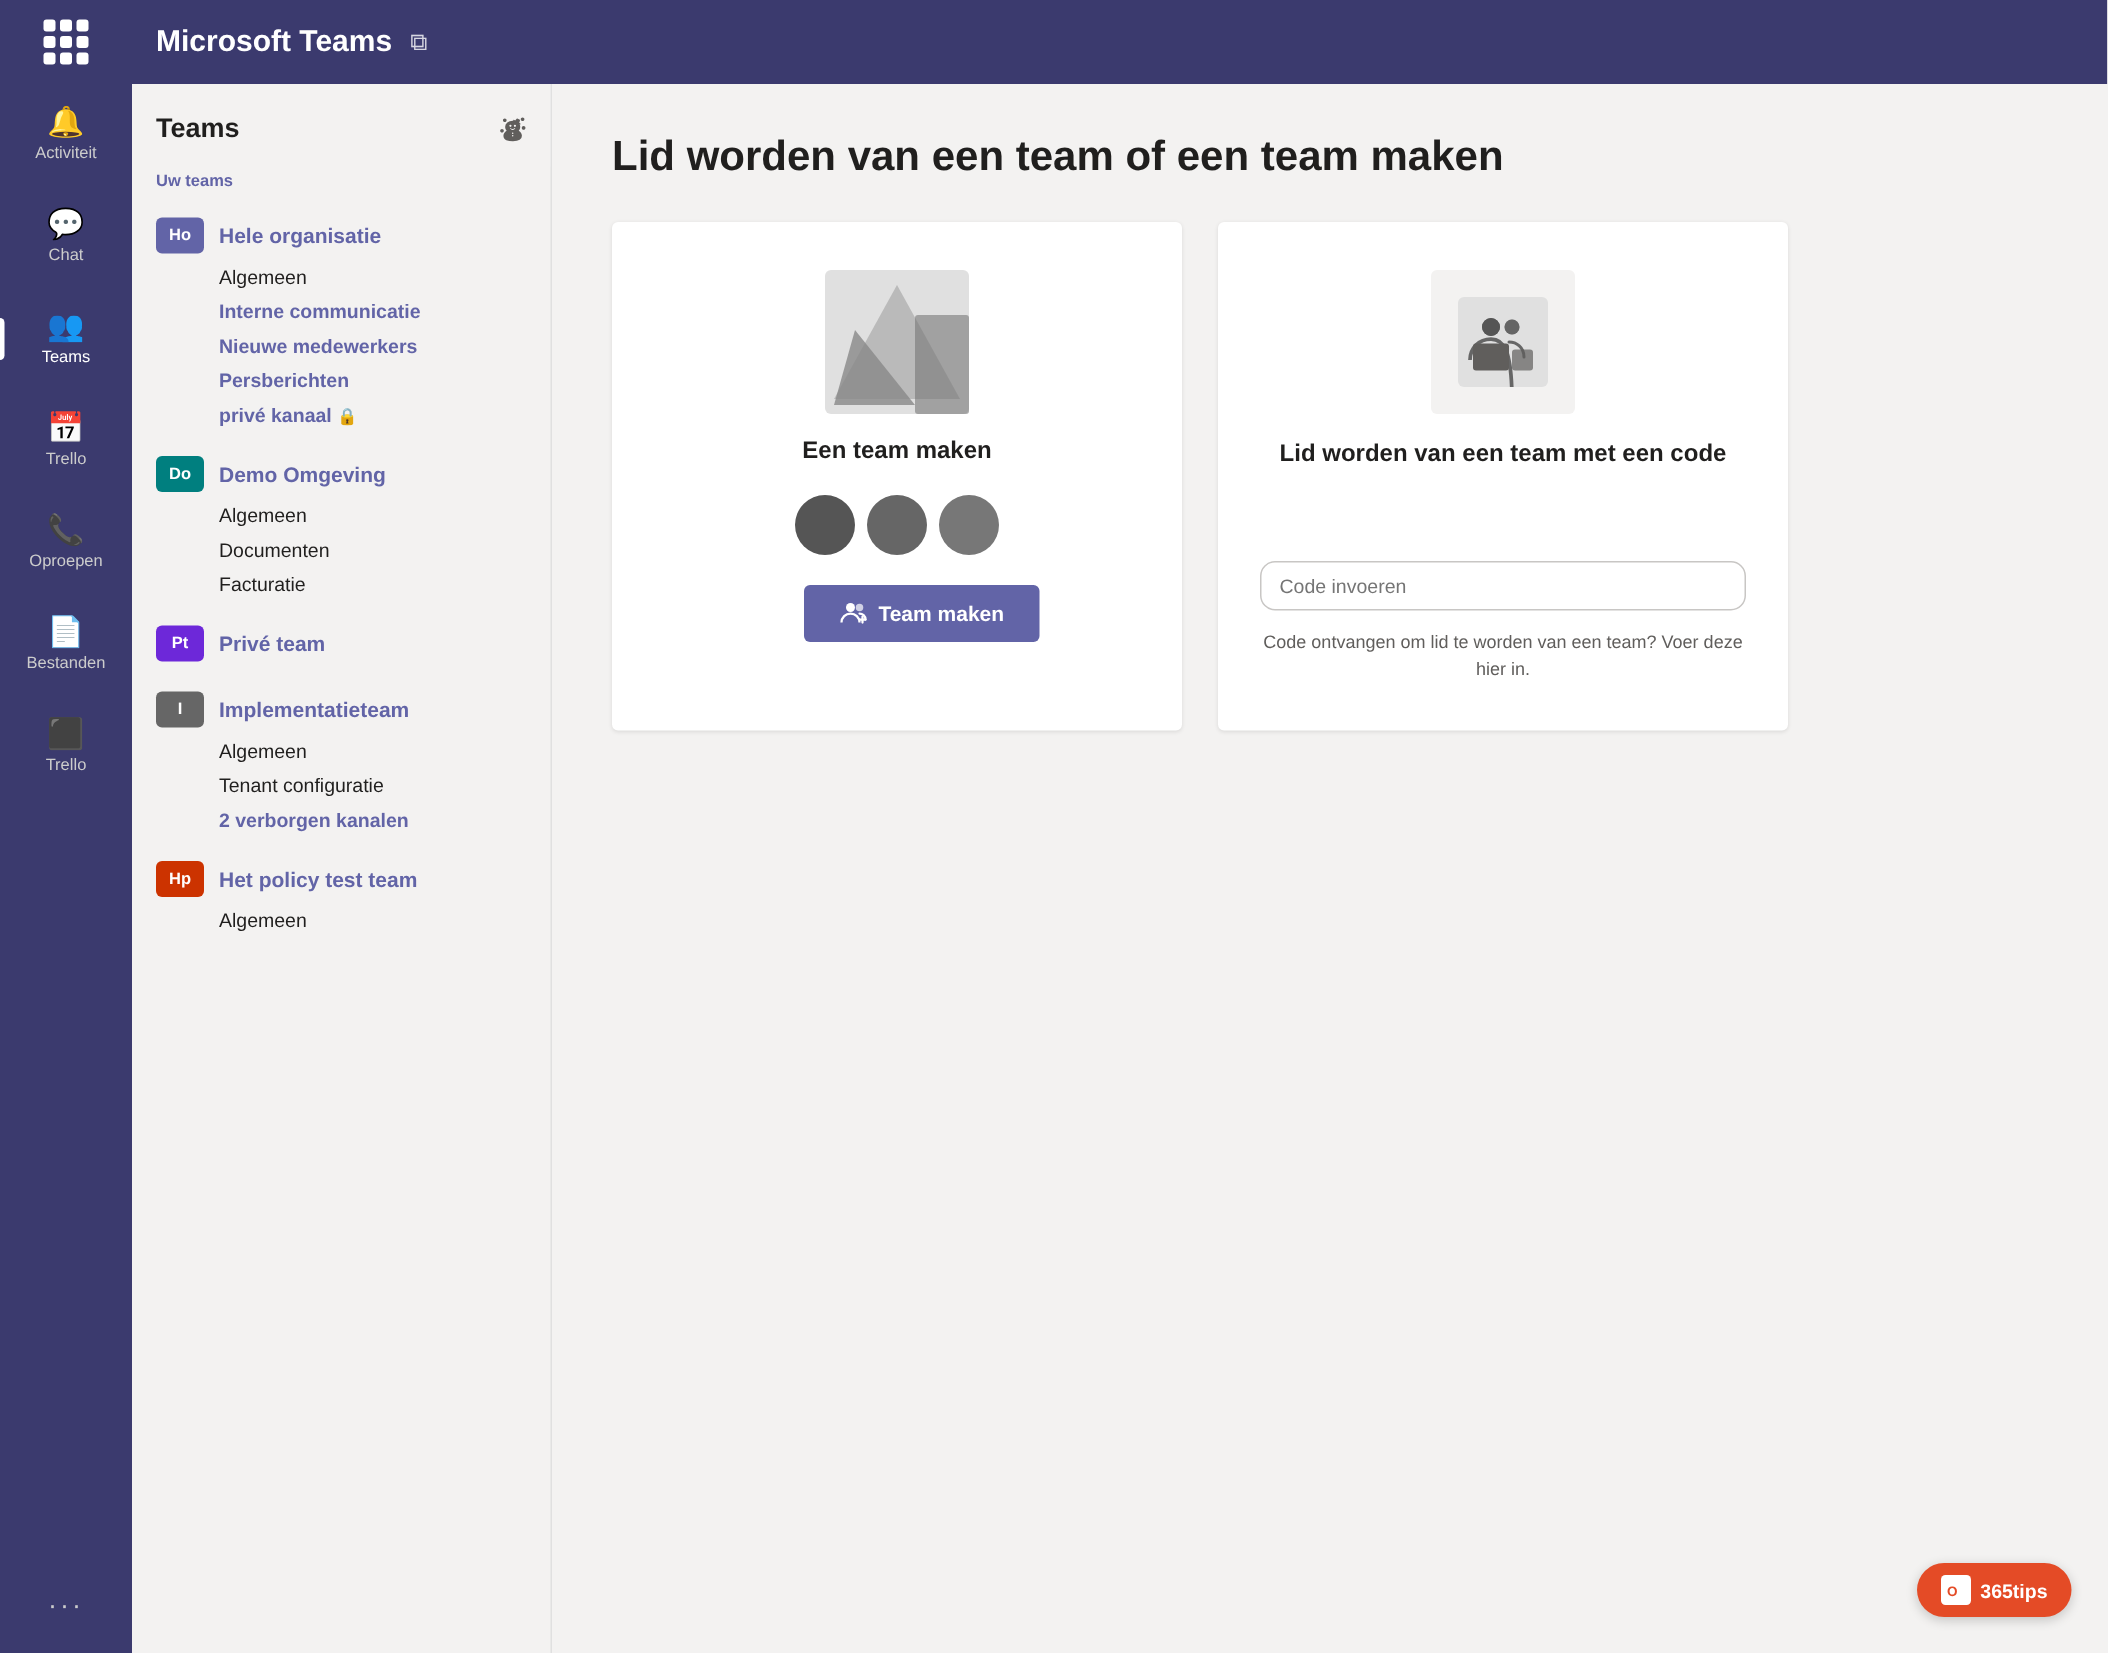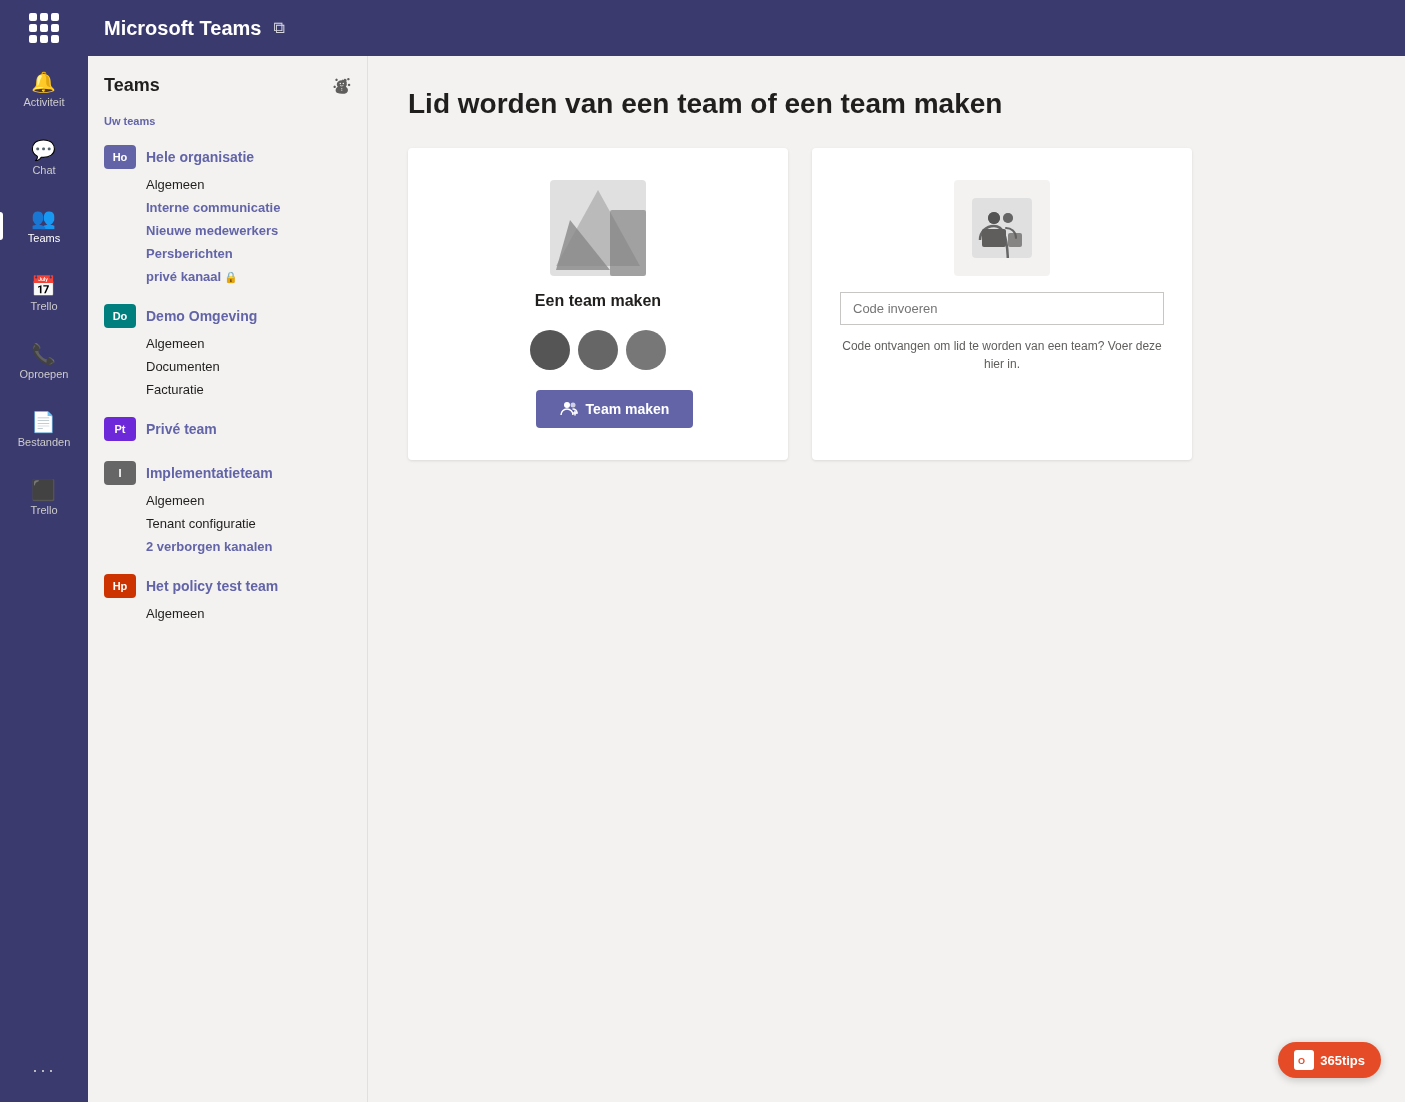--- a/index.html
+++ b/index.html
@@ -281,26 +281,27 @@
       font-size: 16px;
       font-weight: 600;
       color: #201f1e;
       margin-bottom: 20px;
       text-align: center;
       line-height: 1.4;
     }
     .code-input {
       width: 100%;
       border: 1px solid #c8c6c4;
-      border-radius: 0;
+      border-radius: 10px;
       padding: 8px 12px;
       font-size: 13px;
       color: #a16207;
       margin-bottom: 12px;
       outline: none;
+      margin-top: 40px;
     }
     .code-hint {
       font-size: 12px;
       color: #605e5c;
       text-align: center;
       line-height: 1.5;
     }
 
     
     .join-team-icon {
@@ -518,20 +519,21 @@
                   <path d="M8 42c0-8 6-14 14-14s14 6 14 42" stroke="#666" stroke-width="2.5" fill="none"></path>
                   <path d="M34 30c5 0 10 3.5 10 10" stroke="#666" stroke-width="2" fill="none" stroke-linecap="round"></path>
 
                   <circle cx="22" cy="20" r="6" fill="#555"></circle>
                   <circle cx="36" cy="20" r="5" fill="#555" opacity="0.7"></circle>
                   <rect x="10" y="31" width="24" height="18" rx="2" fill="#605e5c"></rect>
                   <rect x="36" y="35" width="14" height="14" rx="2" fill="#605e5c" opacity="0.7"></rect>
                 </svg>
               </div>
             </div>
+            <div class="card-title-multiline">Lid worden van een team met een code</div>
             <input class="code-input" type="text" placeholder="Code invoeren" style="">
             <p class="code-hint">Code ontvangen om lid te worden van een team? Voer deze hier in.</p>
           </div>
 
         </div>
       </div>
     </div>
 
   </div>
 </div>

